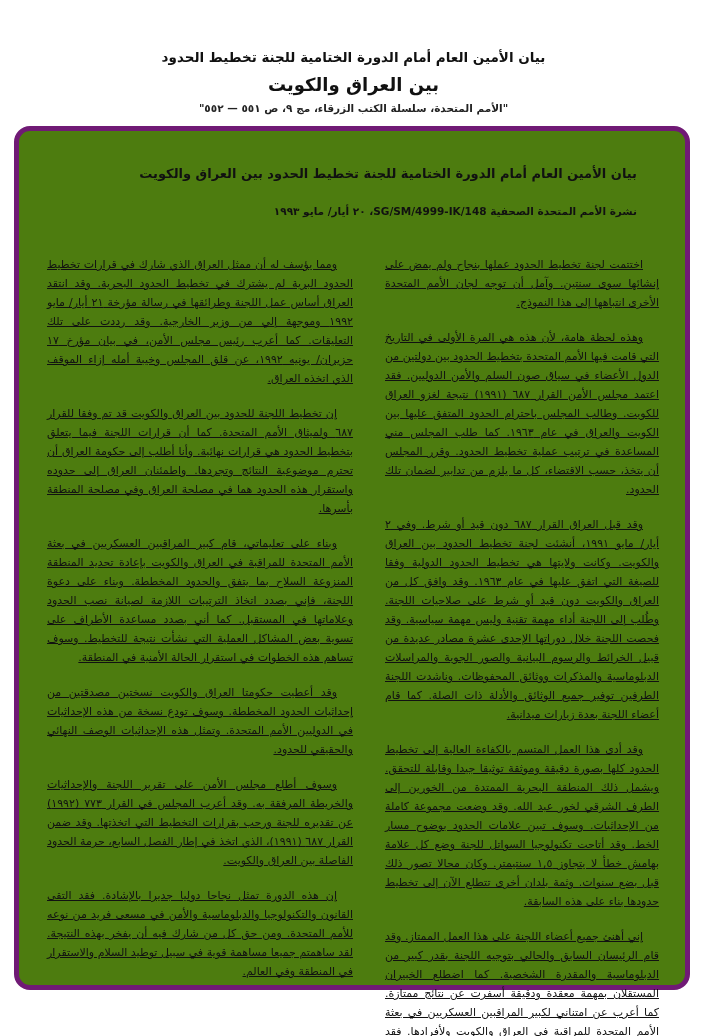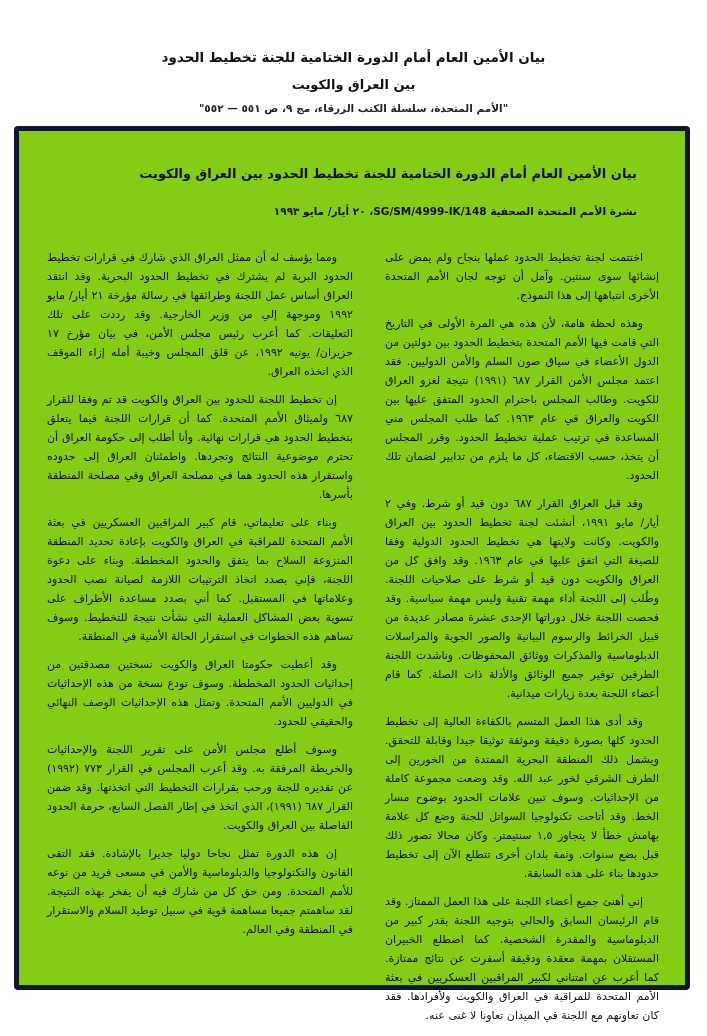--- a/index.html
+++ b/index.html
@@ -26,43 +26,43 @@
     right: 0;
     text-align: center;
     margin-top: 13px;
   }
   .top-title-1 {
     font-size: 13.5px;
     font-weight: bold;
     line-height: 20px;
   }
   .top-title-2 {
-    font-size: 13px;
+    font-size: 18px;
     font-weight: bold;
     line-height: 20px;
     margin-top: 8px;
   }
   .top-ref {
     font-size: 10.5px;
     font-weight: bold;
     margin-top: 7px;
     color: #222;
   }
 
   
   .green-box {
     position: absolute;
     top: 126px;
     left: 14px;
     width: 676px;
     height: 864px;
     box-sizing: border-box;
-    border: 5px solid #0f172a;
-    border-radius: 4px;
-    background: #84cc16;
+    border: 5px solid #701a75;
+    border-radius: 16px;
+    background: #4d7c0f;
   }
 
   
   .doc-title {
     margin: 32px 48px 0 64px;
     font-size: 13px;
     font-weight: bold;
     line-height: 22px;
     text-align: justify;
   }
@@ -80,22 +80,23 @@
     gap: 32px;
   }
   .col {
     font-size: 11px;
     line-height: 19px;
     text-align: justify;
   }
   .col-right { width: 274px; }
   .col-left  { width: 306px; }
   .col p {
-    margin: 9px 0 6px 0;
+    margin: 16px 0 6px 0;
     text-indent: 16px;
+    text-decoration: underline;
   }
 </style>
 </head>
 <body>
 
 <div class="page">
 
   <div class="top-header">
     <div class="top-title-1">بيان الأمين العام أمام الدورة الختامية للجنة تخطيط الحدود</div>
     <div class="top-title-2">بين العراق والكويت</div>

